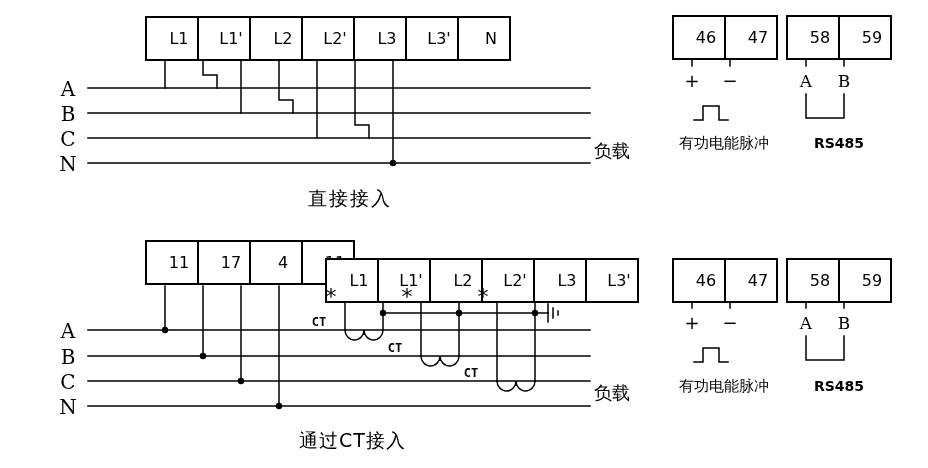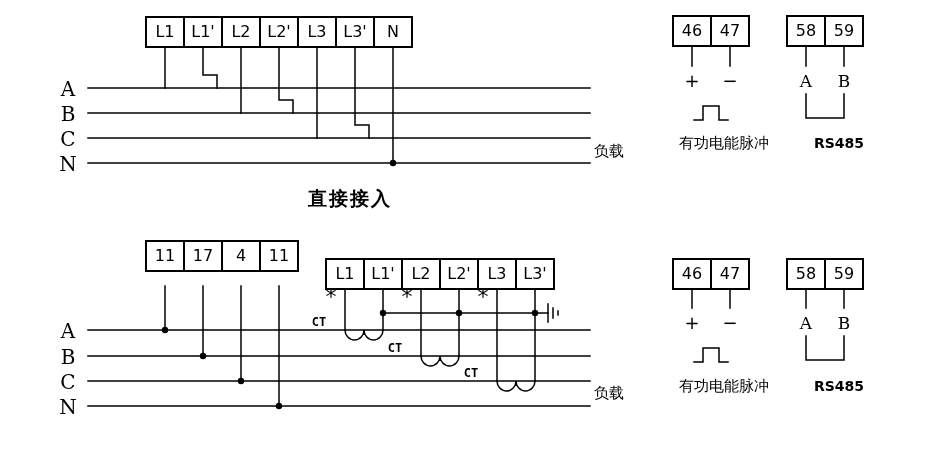--- a/index.html
+++ b/index.html
@@ -2,31 +2,31 @@
 <html><head>
 <meta charset="utf-8">
 <style>
   html,body{margin:0;padding:0;background:#fff;}
   .screen{position:relative;width:928px;height:468px;background:#ffffff;
           font-family:"DejaVu Sans",sans-serif;color:#000;overflow:hidden;}
   .wires{position:absolute;left:0;top:0;}
   .wires line,.wires path{stroke:#000;stroke-width:1.5;fill:none;stroke-linecap:square;}
   .wires circle{fill:#000;stroke:none;}
   .tbox{position:absolute;display:flex;border:2px solid #000;background:#fff;}
-  .cell{width:36px;height:28px;border-right:2px solid #000;display:flex;
-        align-items:center;justify-content:center;font-size:16px;line-height:1;}
+  .cell{width:36px;height:41px;border-right:2px solid #000;display:flex;
+        align-items:center;justify-content:center;font-size:16px;line-height:1;padding-left:14px;}
   .cell:last-child{border-right:0;}
   .phase{position:absolute;left:54px;width:28px;text-align:center;
          font-family:"DejaVu Serif",serif;font-size:20px;line-height:22px;}
   .sign{position:absolute;width:20px;text-align:center;font-size:18px;line-height:22px;}
   .sign.serif{font-family:"DejaVu Serif",serif;font-size:17px;}
   .smalllabel{position:absolute;text-align:right;font-size:15px;line-height:18px;}
   .rslabel{font-size:14px;font-weight:bold;}
-  .load{position:absolute;font-size:15px;line-height:22px;}
-  .caption{position:absolute;text-align:center;font-size:19px;letter-spacing:2px;line-height:22px;font-weight:bold;}
+  .load{position:absolute;font-size:18px;line-height:22px;}
+  .caption{position:absolute;text-align:center;font-size:19px;letter-spacing:2px;line-height:22px;}
   .ctlabel{position:absolute;width:26px;text-align:center;
            font-family:"DejaVu Sans Mono",monospace;font-size:12px;font-weight:bold;line-height:16px;}
   .star{position:absolute;width:14px;text-align:center;font-size:22px;line-height:18px;}
 </style>
 </head>
 <body>
 
 <div class="screen">
 
   <svg class="wires" width="928" height="468">
@@ -179,20 +179,21 @@
 
   <div class="star" style="left:324px;top:288px">*</div>
   <div class="star" style="left:400px;top:288px">*</div>
   <div class="star" style="left:476px;top:288px">*</div>
 
   <div class="ctlabel" style="left:306px;top:314px">CT</div>
   <div class="ctlabel" style="left:382px;top:340px">CT</div>
   <div class="ctlabel" style="left:458px;top:365px">CT</div>
 
   <div class="load" style="left:594px;top:382px">负载</div>
+  <div class="caption" style="left:270px;top:429px;width:165px;letter-spacing:1px">通过CT接入</div>
 
   <div class="tbox" style="left:672px;top:258px">
     <div class="cell">46</div>
     <div class="cell">47</div>
   </div>
   <div class="sign" style="left:682px;top:312px">+</div>
   <div class="sign" style="left:720px;top:312px">−</div>
   <div class="smalllabel" style="left:653px;top:377px;width:116px">有功电能脉冲</div>
 
   <div class="tbox" style="left:786px;top:258px">

